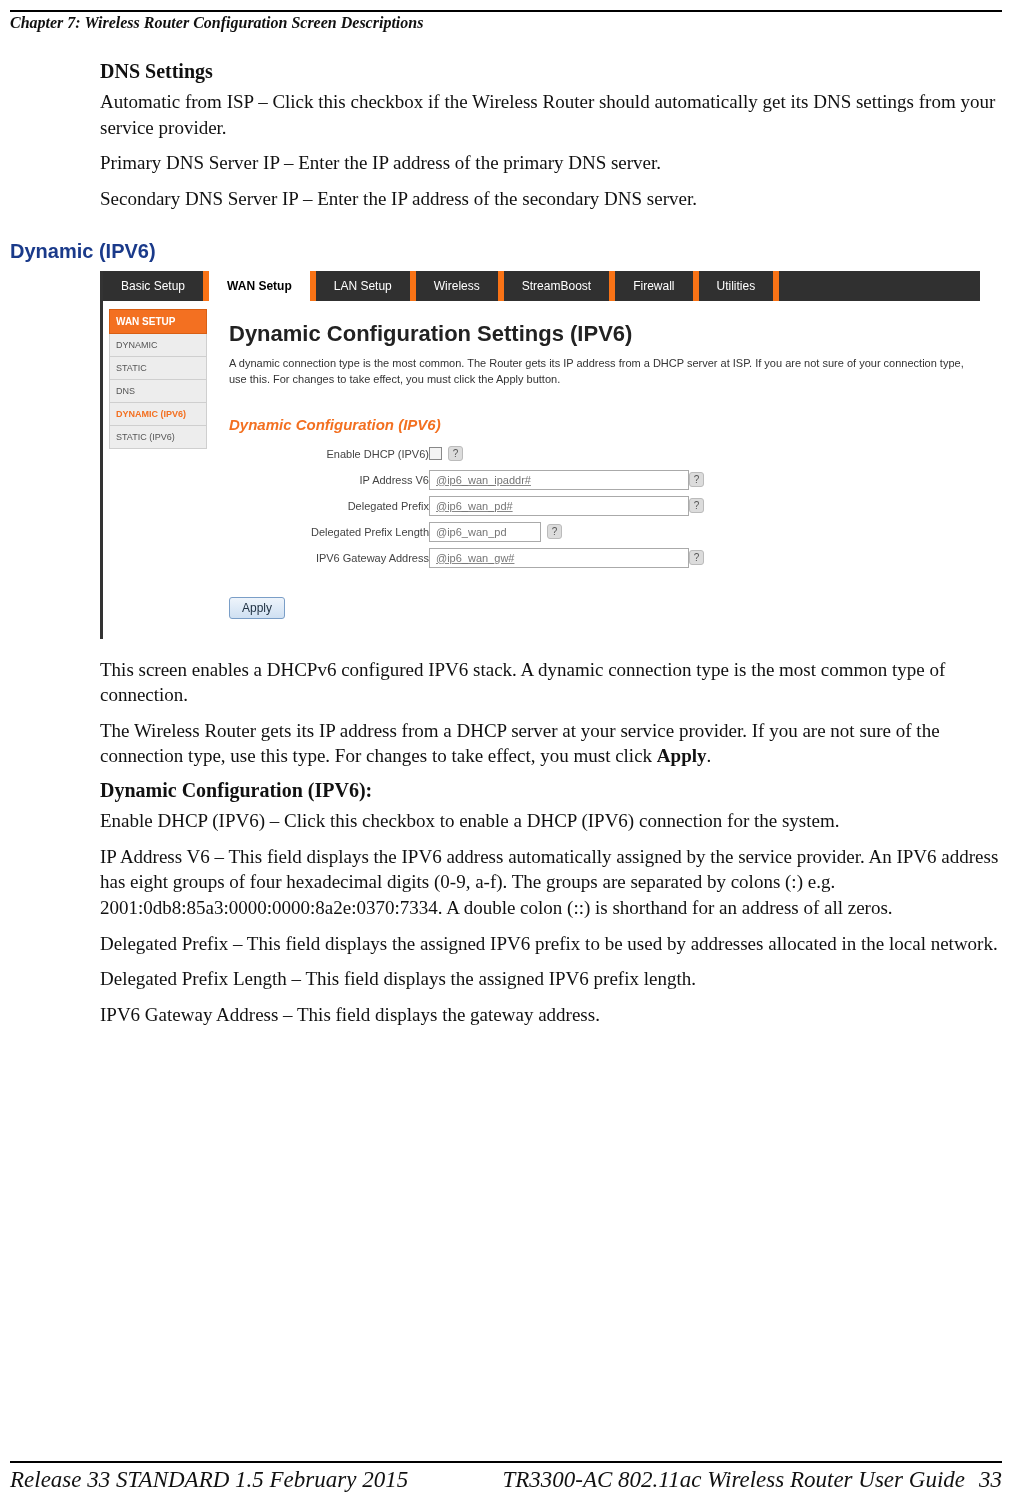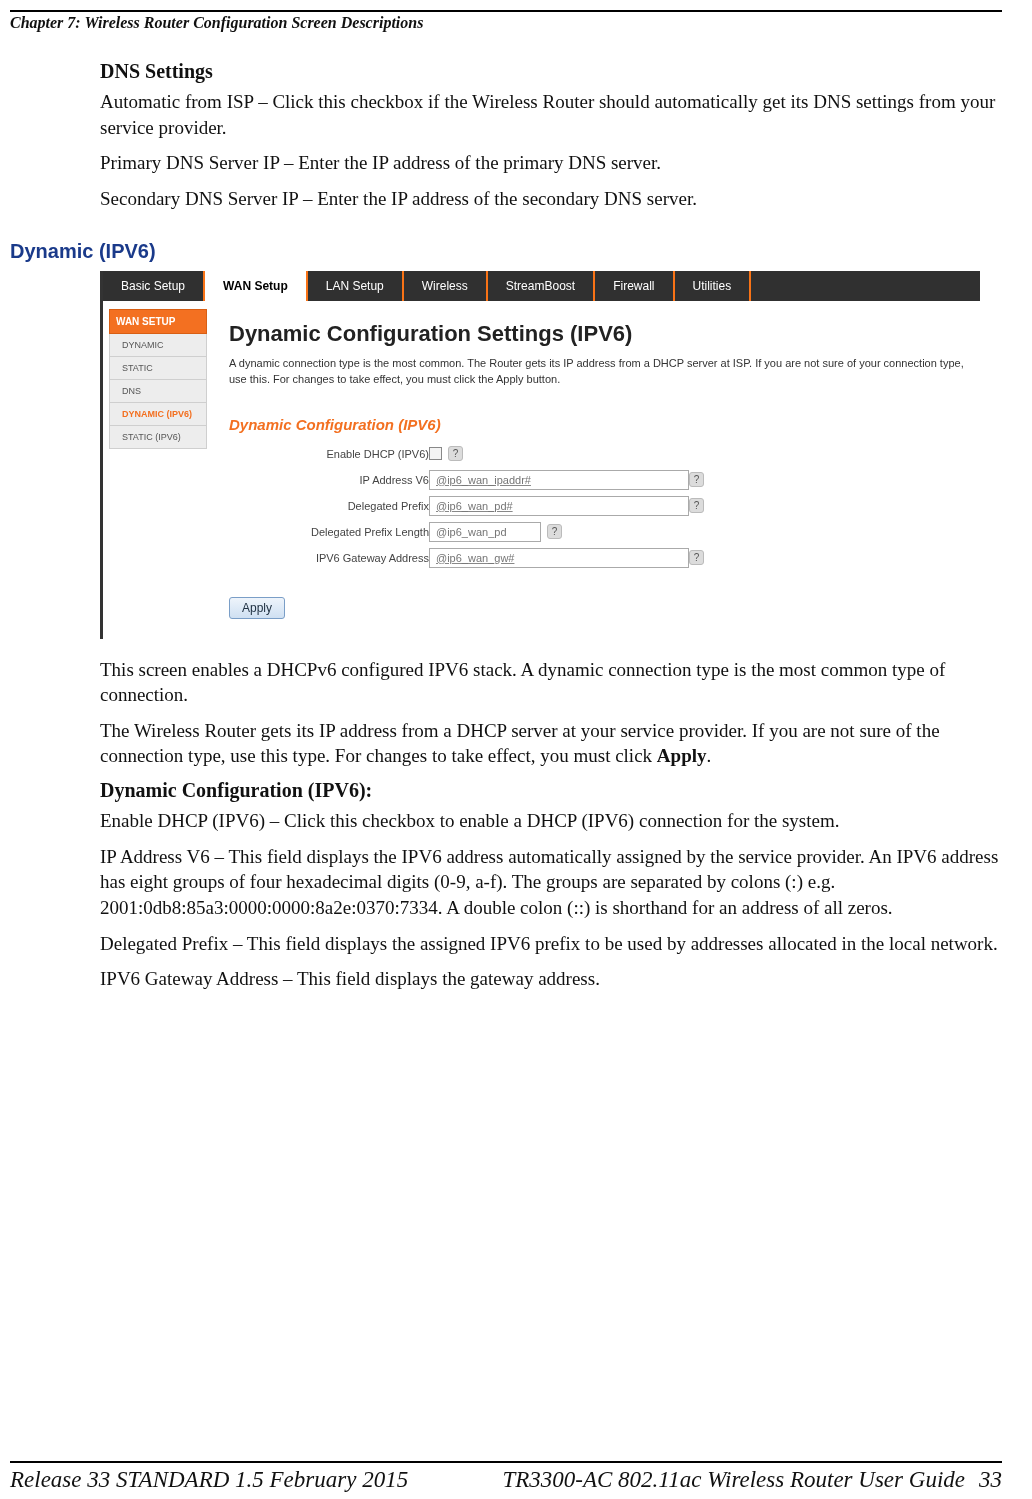--- a/index.html
+++ b/index.html
@@ -8,27 +8,27 @@
   .top-rule { border-top: 2px solid #000; margin: 10px 0 2px 0; }
   .chapter-line { text-align: left; font-style: italic; font-weight: bold; font-size: 16px; font-family: Georgia, serif; margin-bottom: 28px; }
   .body-block { margin-left: 90px; margin-right: 0; }
   .h-sub { font-weight: bold; font-size: 20px; margin-bottom: 6px; }
   .para { font-size: 19px; line-height: 1.35; margin-bottom: 10px; }
   .para strong { font-weight: bold; }
   .section-title { color: #1a3a8a; font-family: Verdana, Arial, sans-serif; font-weight: bold; font-size: 20px; margin: 28px 0 8px 0; }
   
   .shot { margin-left: 90px; width: 880px; border-left: 3px solid #333; margin-bottom: 18px; font-family: Arial, Helvetica, sans-serif; }
   .tabbar { display: flex; height: 30px; background: #303030; }
-  .tab { color: #fff; font-size: 12px; padding: 0 18px; line-height: 30px; border-right: 2px solid #f97316; }
+  .tab { color: #fff; font-size: 12px; padding: 0 18px; line-height: 30px; border-right: 6px solid #f97316; }
   .tab.active { background: #fff; color: #000; font-weight: bold; }
   .tab-spacer { flex: 1; background: #303030; }
   .shot-body { display: flex; background: #fff; min-height: 320px; }
   .sidemenu { width: 110px; padding: 8px 6px 0 6px; }
   .side-head { background: #f37021; color: #fff; font-size: 10px; font-weight: bold; padding: 6px 6px; border: 1px solid #d85f14; }
-  .side-item { background: #ededed; border: 1px solid #cfcfcf; border-top: none; color: #555; font-size: 9px; padding: 6px 12px; }
+  .side-item { background: #ededed; border: 1px solid #cfcfcf; border-top: none; color: #555; font-size: 9px; padding: 6px 6px; }
   .side-item.sel { color: #f37021; font-weight: bold; }
   .content { flex: 1; padding: 20px 8px 20px 16px; }
   .c-title { font-size: 22px; font-weight: bold; color: #222; font-family: Arial, sans-serif; margin-bottom: 8px; }
   .c-desc { font-size: 11px; color: #333; line-height: 1.5; margin-bottom: 28px; }
   .c-sub { color: #f37021; font-weight: bold; font-style: italic; font-size: 15px; margin-bottom: 8px; }
   .frow { display: flex; align-items: center; height: 26px; font-size: 11px; color: #444; }
   .flabel { width: 200px; text-align: right; }
   .fcell { width: 260px; display: flex; align-items: center; gap: 6px; }
   .fcheck { width: 13px; height: 13px; border: 1px solid #888; background: #f4f4f4; }
   .finput { height: 20px; border: 1px solid #aaa; background: #fff; color: #888; font-size: 11px; padding: 0 6px; font-family: Arial, sans-serif; }
@@ -130,20 +130,21 @@
 
   <div class="body-block">
     <div class="para">This screen enables a DHCPv6 configured IPV6 stack. A dynamic connection type is the most common type of connection.</div>
     <div class="para">
       <span>The Wireless Router gets its IP address from a DHCP server at your service provider. If you are not sure of the connection type, use this type. For changes to take effect, you must click </span><strong>Apply</strong><span>.</span>
     </div>
     <div class="h-sub">Dynamic Configuration (IPV6):</div>
     <div class="para">Enable DHCP (IPV6) – Click this checkbox to enable a DHCP (IPV6) connection for the system.</div>
     <div class="para">IP Address V6 – This field displays the IPV6 address automatically assigned by the service provider. An IPV6 address has eight groups of four hexadecimal digits (0-9, a-f). The groups are separated by colons (:) e.g. 2001:0db8:85a3:0000:0000:8a2e:0370:7334. A double colon (::) is shorthand for an address of all zeros.</div>
     <div class="para">Delegated Prefix – This field displays the assigned IPV6 prefix to be used by addresses allocated in the local network.</div>
+    <div class="para">Delegated Prefix Length – This field displays the assigned IPV6 prefix length.</div>
     <div class="para">IPV6 Gateway Address – This field displays the gateway address.</div>
   </div>
 
   <div class="footer">
     <div class="foot-rule"></div>
     <div class="foot-row">
       <div>Release 33 STANDARD 1.5    February 2015</div>
       <div class="foot-right">
         <div>TR3300-AC 802.11ac Wireless Router User Guide</div>
         <div class="foot-page">33</div>

